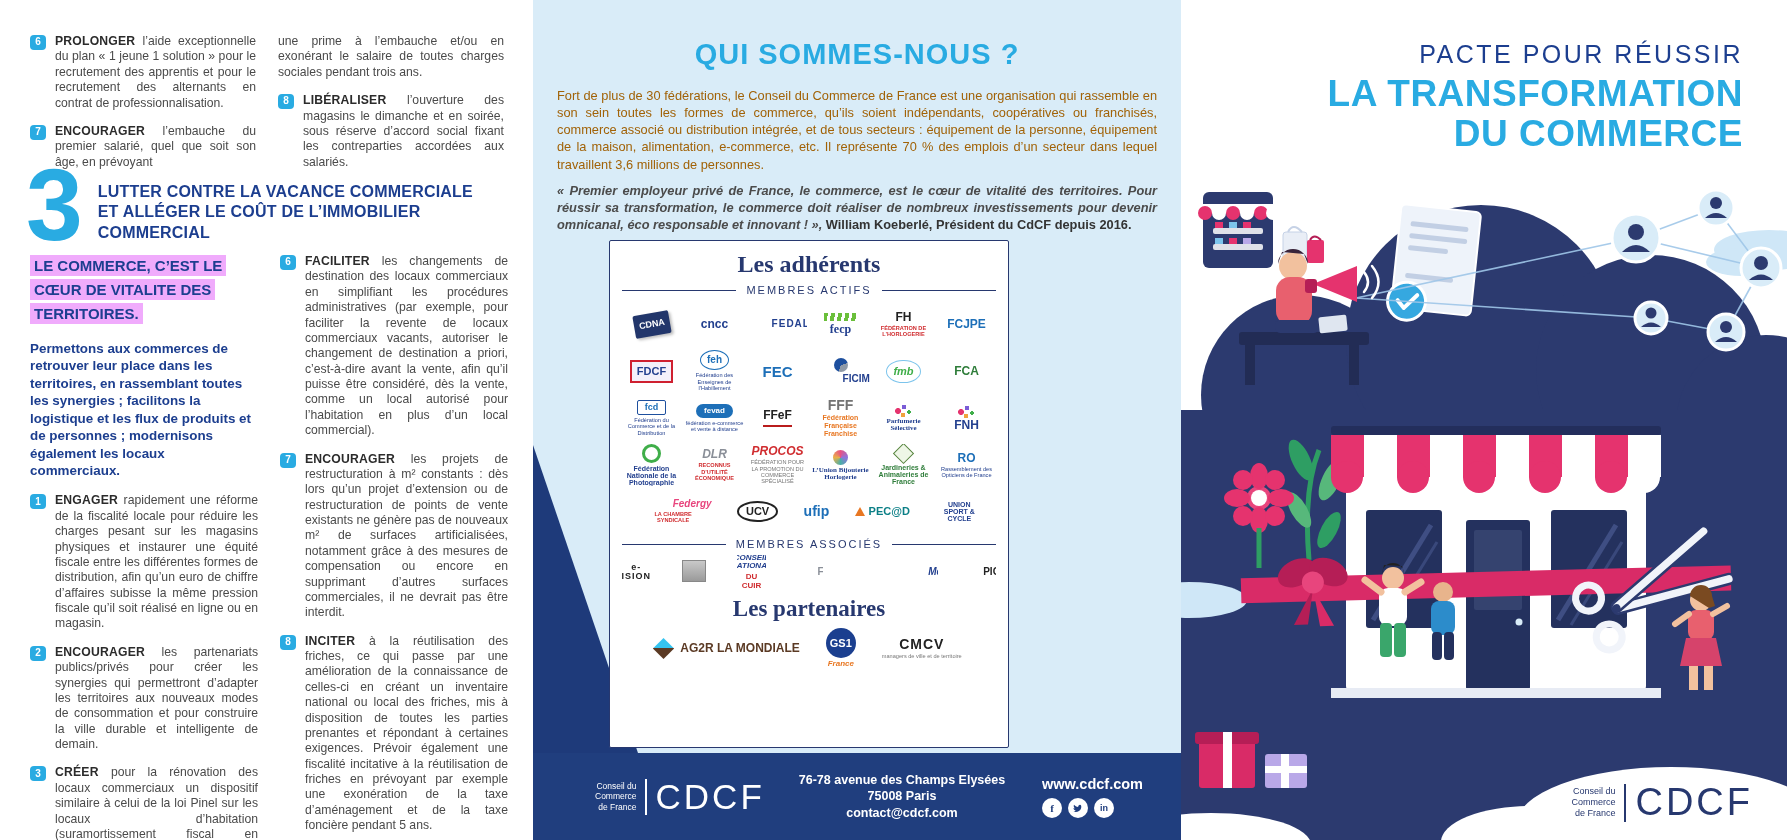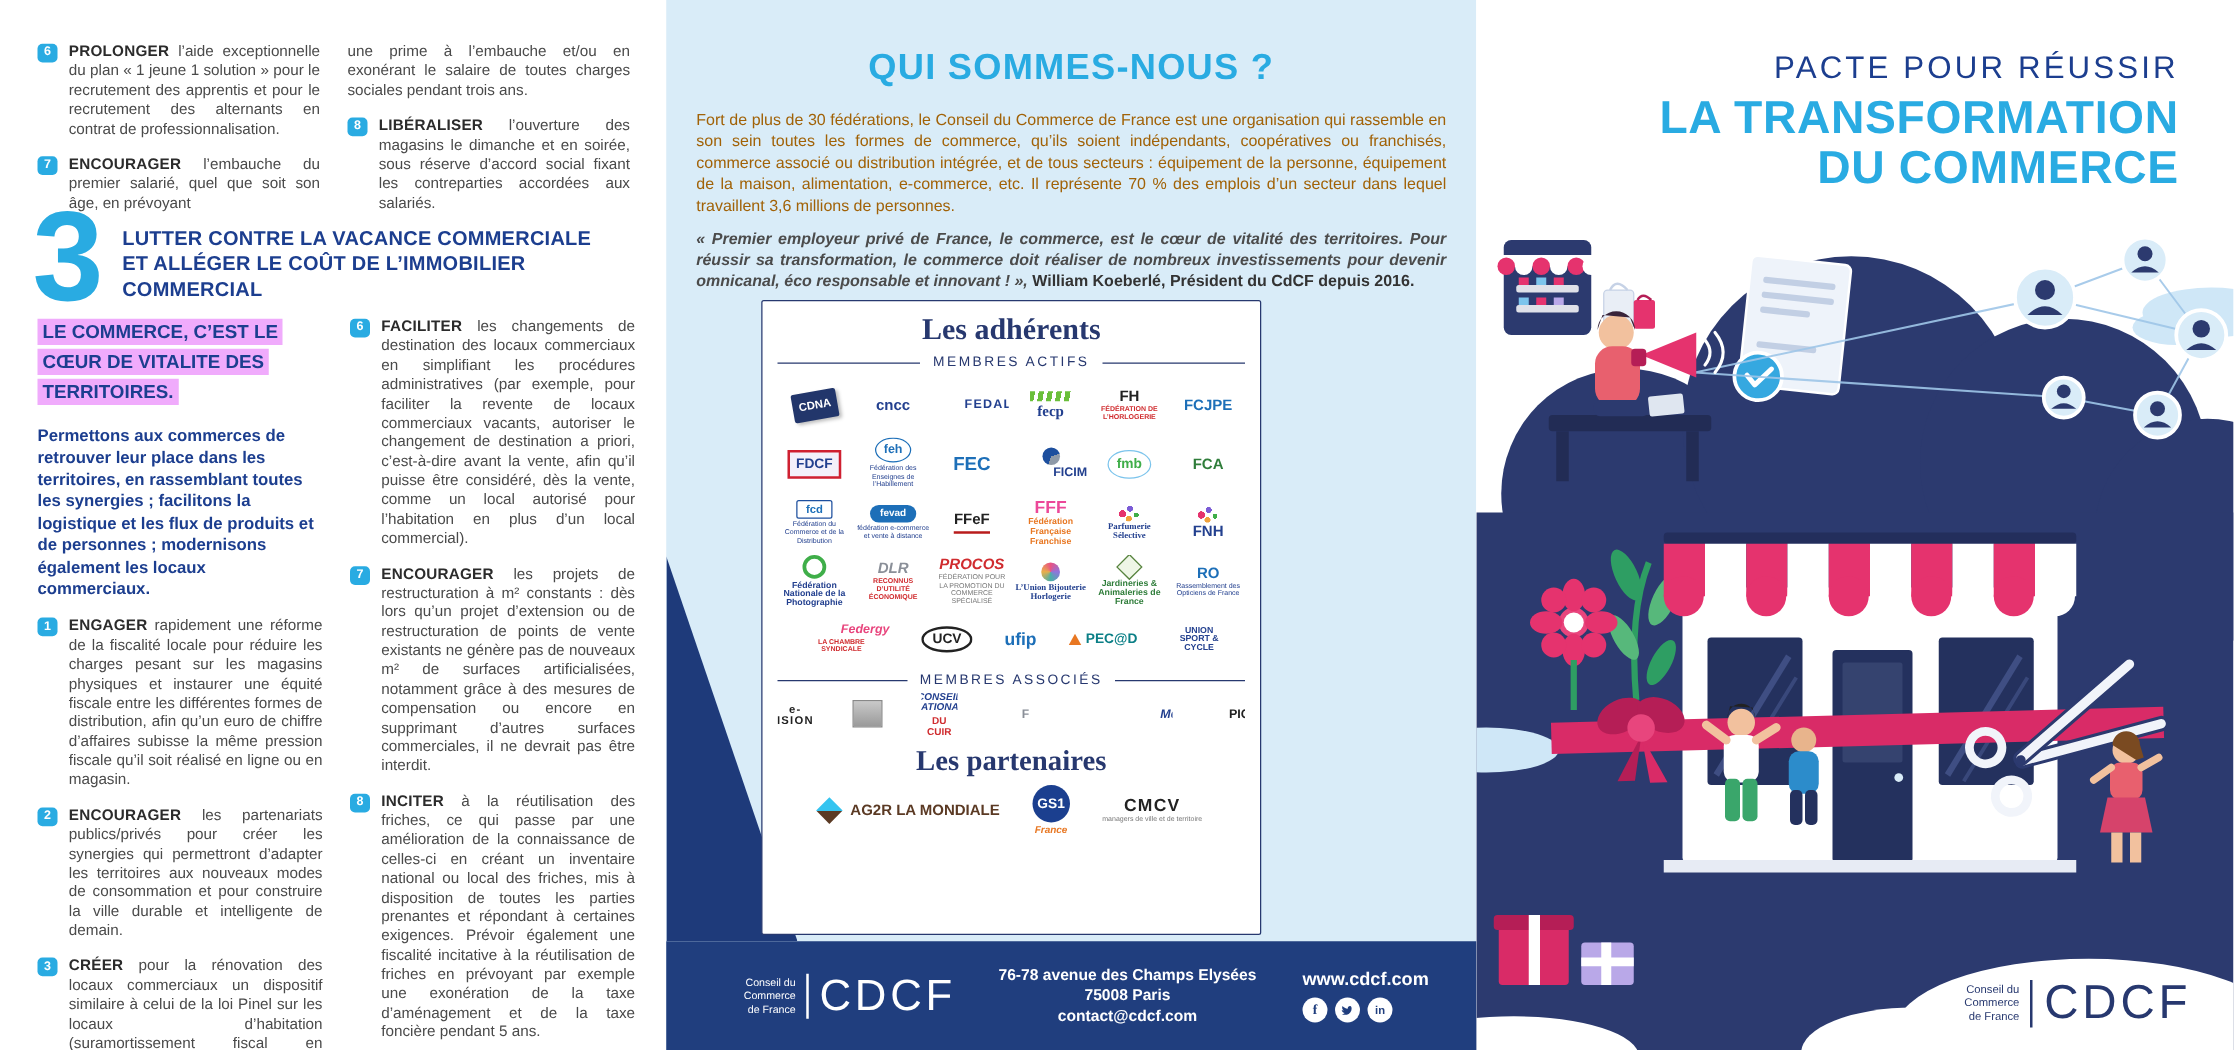--- a/index.html
+++ b/index.html
@@ -44,22 +44,22 @@
   .grid{display:grid;grid-template-columns:repeat(6,1fr);gap:5px 4px;margin-top:7px;}
   .cell{height:42px;display:flex;flex-direction:column;align-items:center;justify-content:center;text-align:center;overflow:hidden;}
   .cell-h{flex-direction:row;gap:2px;}
   .row5{display:flex;justify-content:space-around;margin-top:4px;}
   .arow{display:flex;justify-content:space-between;margin-top:4px;gap:29px;}
   .arow .cell{width:52px;height:36px;}
   .prow{display:flex;justify-content:center;align-items:center;gap:26px;margin-top:6px;}
 
   .lg{font-weight:800;line-height:1;}
   .s12{font-size:12px;} .s11{font-size:11px;} .s10{font-size:10px;padding-left:38px;} .s9{font-size:9px;} .s8{font-size:8px;font-style:italic;} .s7{font-size:7px;}
-  .navy{color:#23408f;} .blue{color:#1d6fb8;} .red{color:#d02c2f;} .green{color:#3fae49;} .dkgreen{color:#2f7d3a;}
-  .black{color:#222;} .purple{color:#ec4899;} .pink{color:#e8457d;} .teal{color:#0b7f86;} .gray{color:#8a8f98;}
+  .navy{color:#23408f;} .blue{color:#1d6fb8;} .red{color:#d02c2f;} .green{color:#3fae49;font-style:italic;} .dkgreen{color:#2f7d3a;}
+  .black{color:#222;} .purple{color:#737373;} .pink{color:#e8457d;} .teal{color:#0b7f86;} .gray{color:#8a8f98;}
   .brown{color:#5b3a24;} .ital{font-style:italic;}
   .lgsub{font-size:5.6px;color:#777;margin-top:2px;line-height:1.15;max-width:58px;}
   .sub-red{color:#d02c2f;font-weight:700;} .sub-orange{color:#e87722;font-weight:800;font-size:7px;} .sub-navy{color:#23408f;}
   .sub-big{font-size:8px;font-weight:800;}
   .cdna{background:#22366b;color:#fff;padding:7px 5px;font-size:9px;transform:rotate(-10deg);border-radius:2px;box-shadow:2px 2px 3px rgba(0,0,0,.25);}
   .box-navy{border:1.5px solid #1d4f9e;padding:2px 7px;border-radius:2px;}
   .pill-blue{background:#1d6fb8;color:#fff;border-radius:9px;padding:3px 8px;font-size:8px;}
   .oval-border{border:2px solid #222;border-radius:50%;padding:3px 7px;}
   .circ-border{border:1.5px solid #1d6fb8;border-radius:50%;padding:4px 6px;}
   .stripes{width:34px;height:8px;margin-bottom:2px;background:repeating-linear-gradient(100deg,#6abf3a 0 4px,transparent 4px 7px);}

